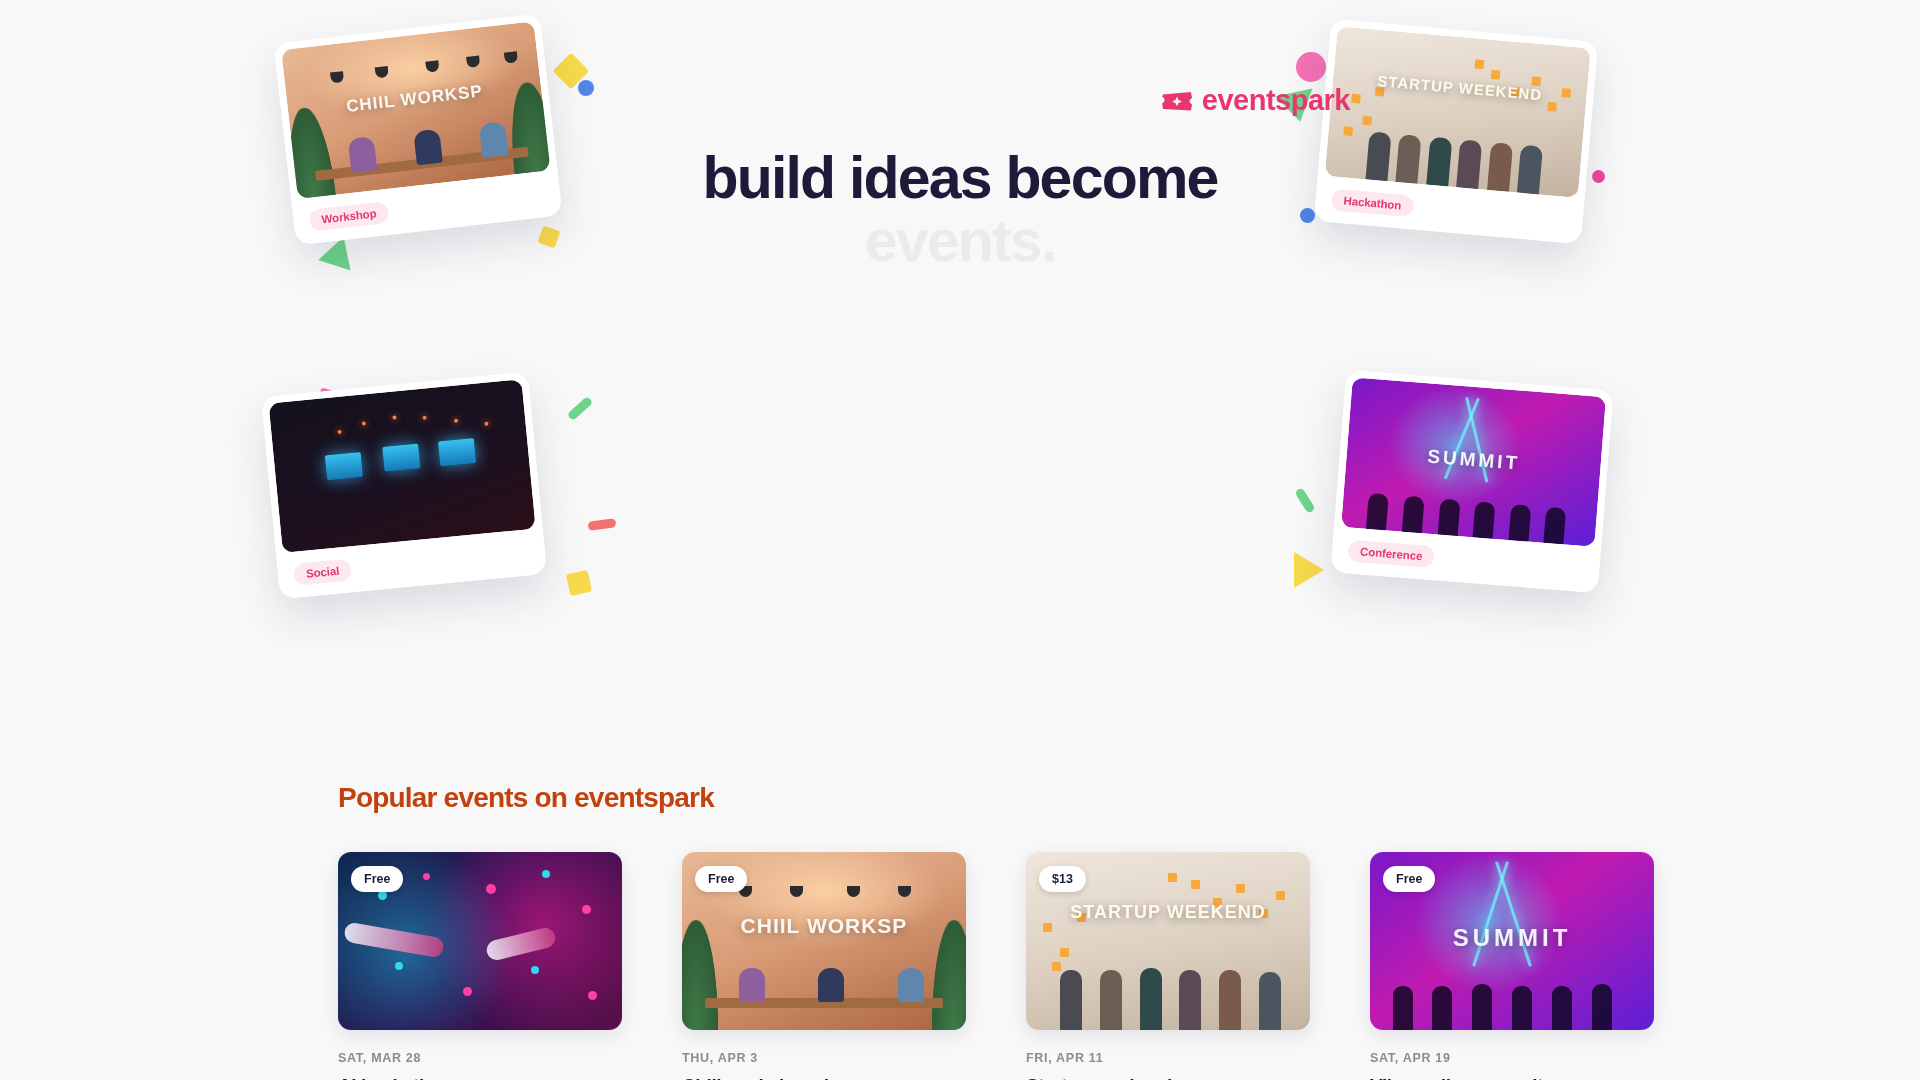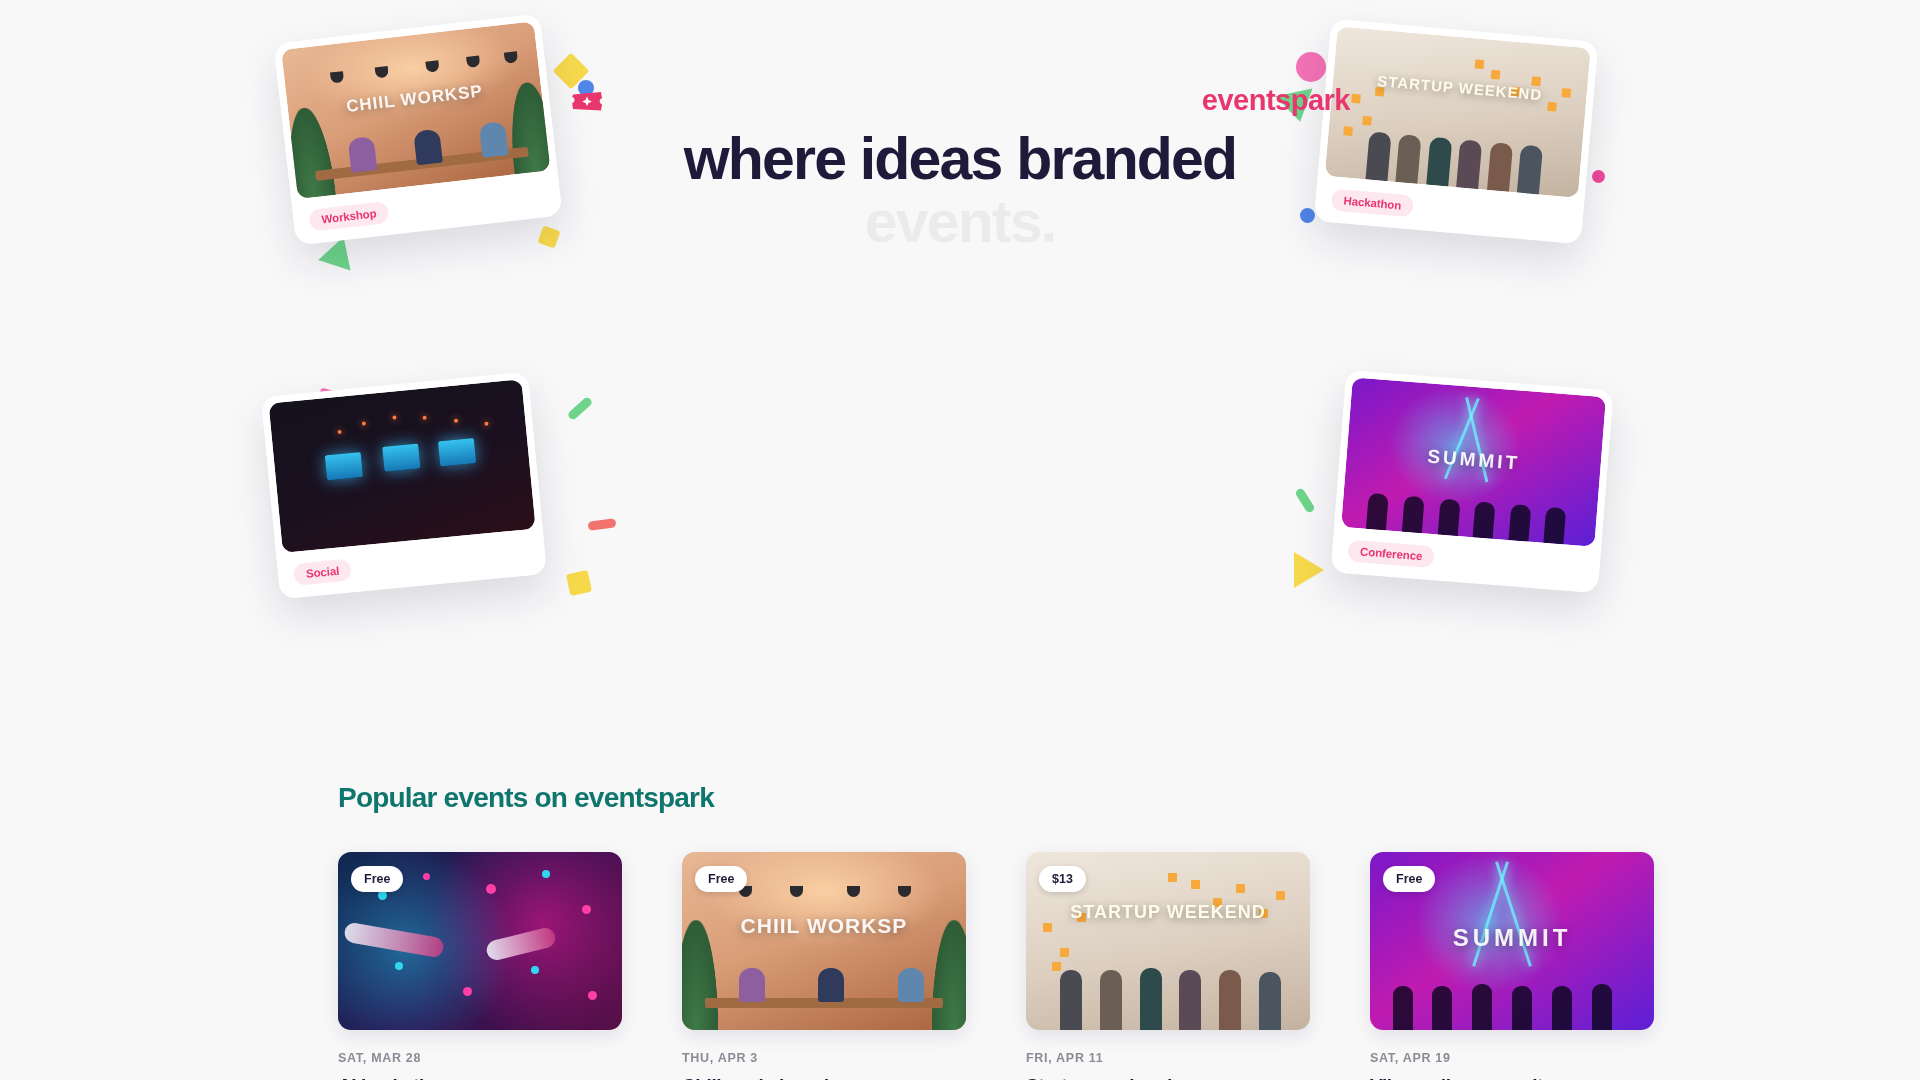--- a/index.html
+++ b/index.html
@@ -13,22 +13,22 @@
 
   
   .hero {
     position:absolute; left:0; top:0; width:1920px; height:720px;
   }
   .hero-center {
     position:absolute; left:50%; top:86px; transform:translateX(-50%);
     width:780px; text-align:center;
   }
   .brand {
-    display:flex; align-items:center; justify-content:space-between; gap:8px;
-    margin-bottom:13px;
+    display:flex; align-items:center; justify-content:flex-end; gap:8px;
+    margin-bottom:32px;
   }
   .ticket-icon { display:block; }
   .brand-name {
     font-size:29px; font-weight:700; color:#e8366f; letter-spacing:-.5px;
     line-height:1;
   }
   .headline {
     font-size:59px; line-height:1.06; font-weight:800;
     letter-spacing:-1.8px; color:#1e1b3a;
   }
@@ -158,21 +158,21 @@
   .deco { position:absolute; }
   .d-circle { border-radius:50%; }
   .d-tri { width:0; height:0; }
   .d-dia { border-radius:3px; }
   .d-bar { border-radius:8px; }
 
   
   .popular { position:absolute; left:0; top:760px; width:1920px; }
   .sec-title {
     position:absolute; left:338px; top:22px;
-    font-size:28px; font-weight:800; letter-spacing:-.8px; color:#0f766e;
+    font-size:28px; font-weight:800; letter-spacing:-.8px; color:#c2410c;
   }
   .grid {
     position:absolute; left:338px; top:92px;
     display:flex; gap:60px;
   }
   .ecard { width:284px; }
   .ecard .ethumb {
     width:284px; height:178px; border-radius:13px; overflow:hidden;
     position:relative; box-shadow:0 6px 18px rgba(28,25,60,.10);
   }
@@ -308,21 +308,21 @@
       <span>
         <svg class="ticket-icon" width="34" height="24" viewBox="0 0 34 24" aria-hidden="true">
           <path d="M3 5.5 L31 3 L32 9.2 a3.2 3.2 0 0 0 0 6.2 L31 21.5 L3 20 L2.2 14.2 a3.2 3.2 0 0 0 0-6.2 Z" fill="#e8366f"></path>
           <path d="M17 7.5 l1.5 3.4 3.4 1.5 -3.4 1.5 -1.5 3.4 -1.5-3.4 -3.4-1.5 3.4-1.5 Z" fill="#ffffff"></path>
         </svg>
       </span>
       <span class="brand-name">eventspark</span>
     </div>
 
     <h1 class="headline">
-      <span class="ln">where ideas branded</span>
+      <span class="ln">build ideas become</span>
       <span class="ln ln-fade">events.</span>
     </h1>
 
 
   </div>
 </section>
 
 <section class="popular">
   <h2 class="sec-title">Popular events on eventspark</h2>
 

